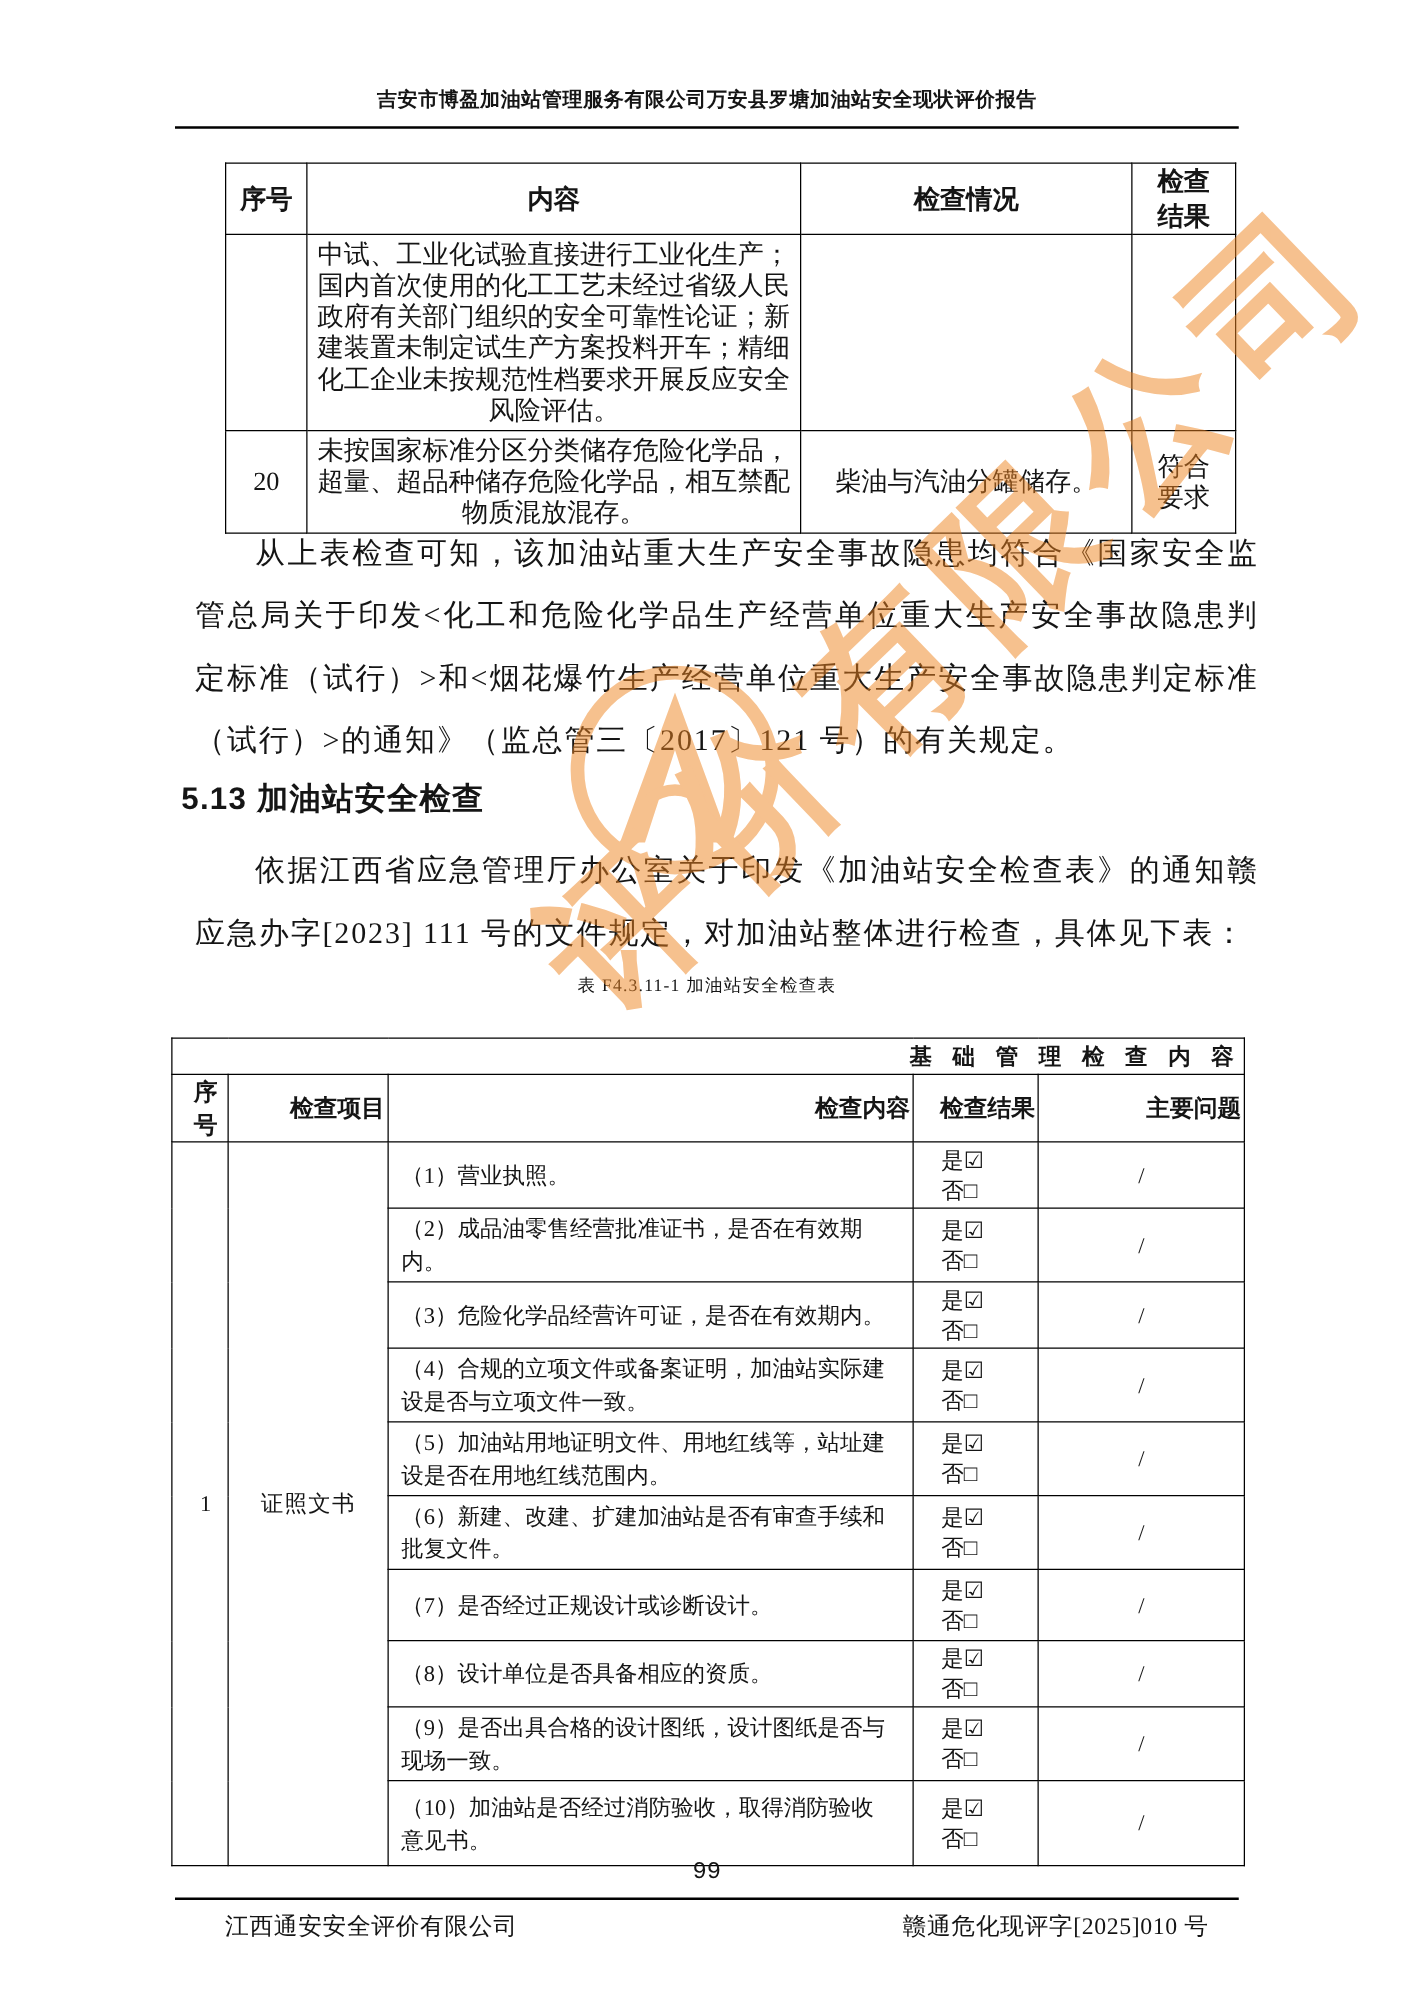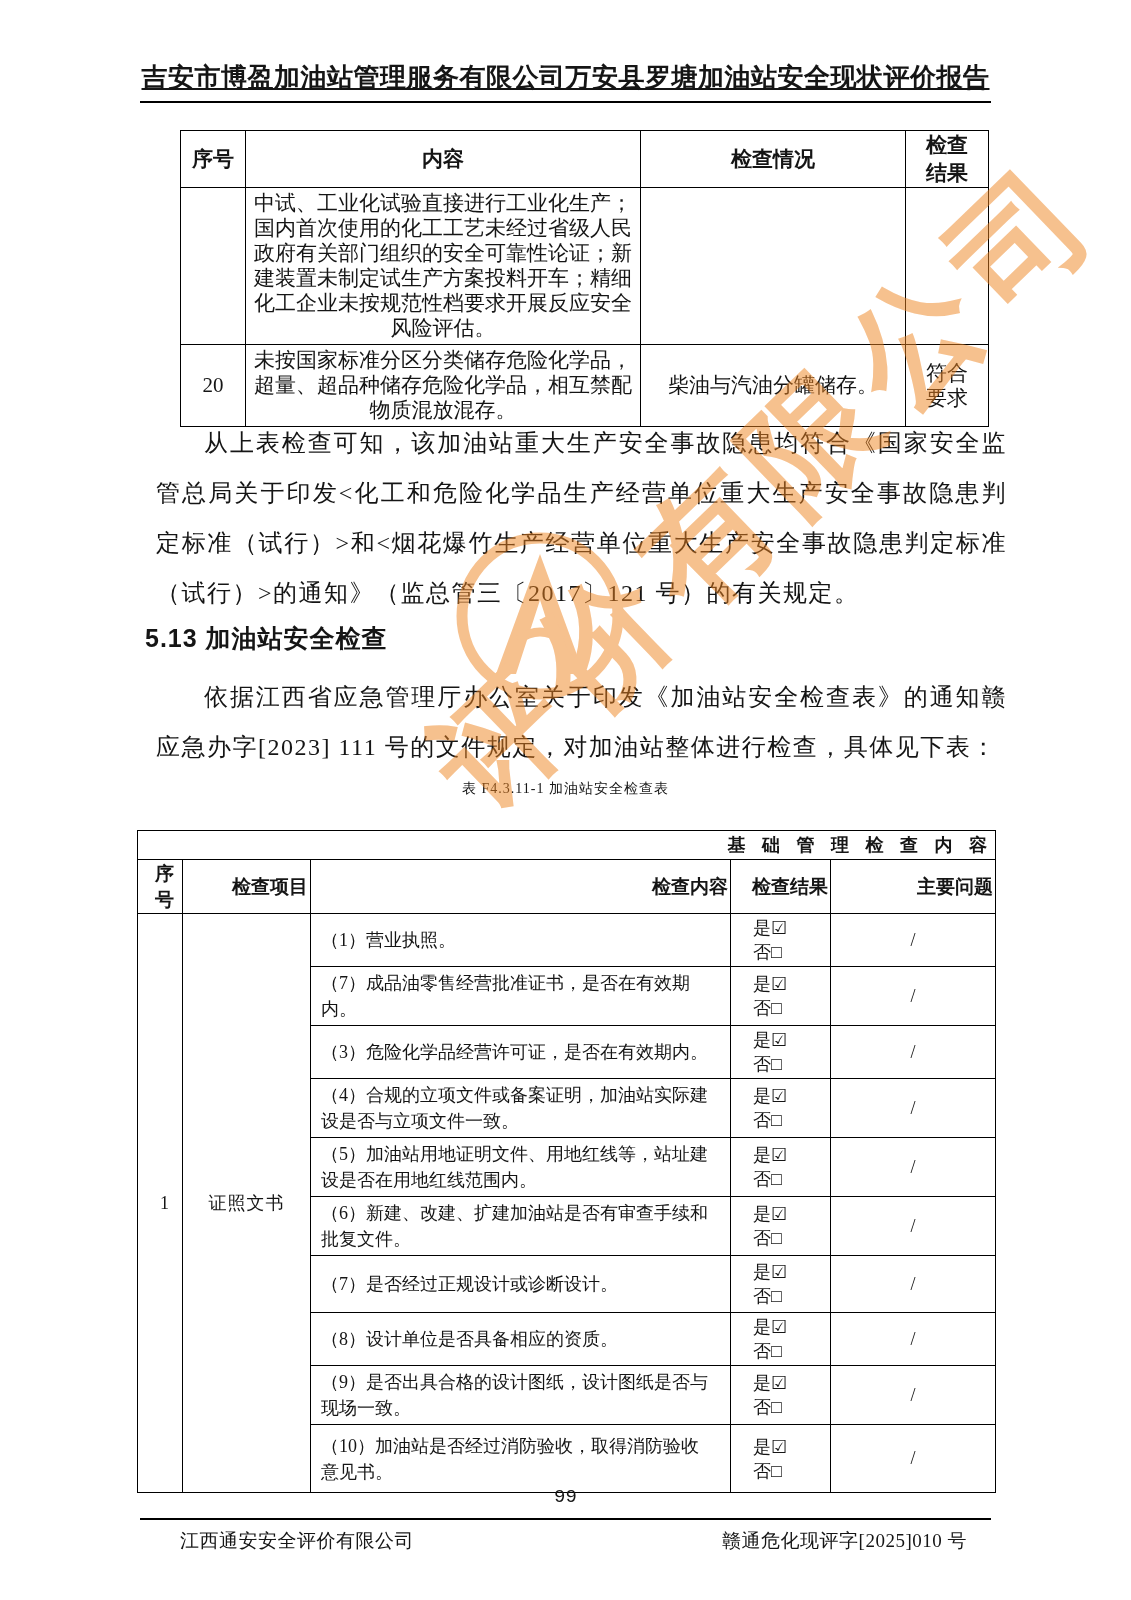--- a/index.html
+++ b/index.html
@@ -5,23 +5,23 @@
   * { margin:0; padding:0; box-sizing:border-box; }
   html,body { background:#ffffff; }
   body {
     width:1131px; height:1600px; position:relative;
     font-family:"Liberation Serif", serif; color:#151515;
   }
   .page { position:absolute; inset:0; overflow:hidden; background:#fff; }
 
   
   .doc-title {
-    position:absolute; top:60px; left:140px; width:851px;
-    text-align:center; font-size:26px; font-weight:bold;
-    font-family:"Liberation Sans", sans-serif; letter-spacing:.5px;text-decoration:underline;
+    position:absolute; top:70px; left:140px; width:851px;
+    text-align:center; font-size:16px; font-weight:bold;
+    font-family:"Liberation Sans", sans-serif; letter-spacing:.5px;
   }
   .header-rule { position:absolute; top:101px; left:140px; width:851px; border-top:2.5px solid #000; }
 
   
   table { border-collapse:collapse; table-layout:fixed; }
   th, td { border:1.5px solid #000; vertical-align:middle; }
 
   
   .t1 { position:absolute; top:130px; left:180px; width:808px; font-size:21px; }
   .t1 th { font-weight:bold; text-align:center; padding:2px; }
@@ -151,21 +151,21 @@
           <td class="c-no" rowspan="10">1</td>
           <td class="c-item" rowspan="10">证照文书</td>
           <td class="c-content">（1）营业执照。</td>
           <td class="c-result">
             <div>是☑</div>
             <div>否□</div>
           </td>
           <td class="c-problem">/</td>
         </tr>
         <tr style="height: 57px;">
-          <td class="c-content">（7）成品油零售经营批准证书，是否在有效期内。</td>
+          <td class="c-content">（2）成品油零售经营批准证书，是否在有效期内。</td>
           <td class="c-result">
             <div>是☑</div>
             <div>否□</div>
           </td>
           <td class="c-problem">/</td>
         </tr>
         <tr style="height: 46px;">
           <td class="c-content">（3）危险化学品经营许可证，是否在有效期内。</td>
           <td class="c-result">
             <div>是☑</div>

